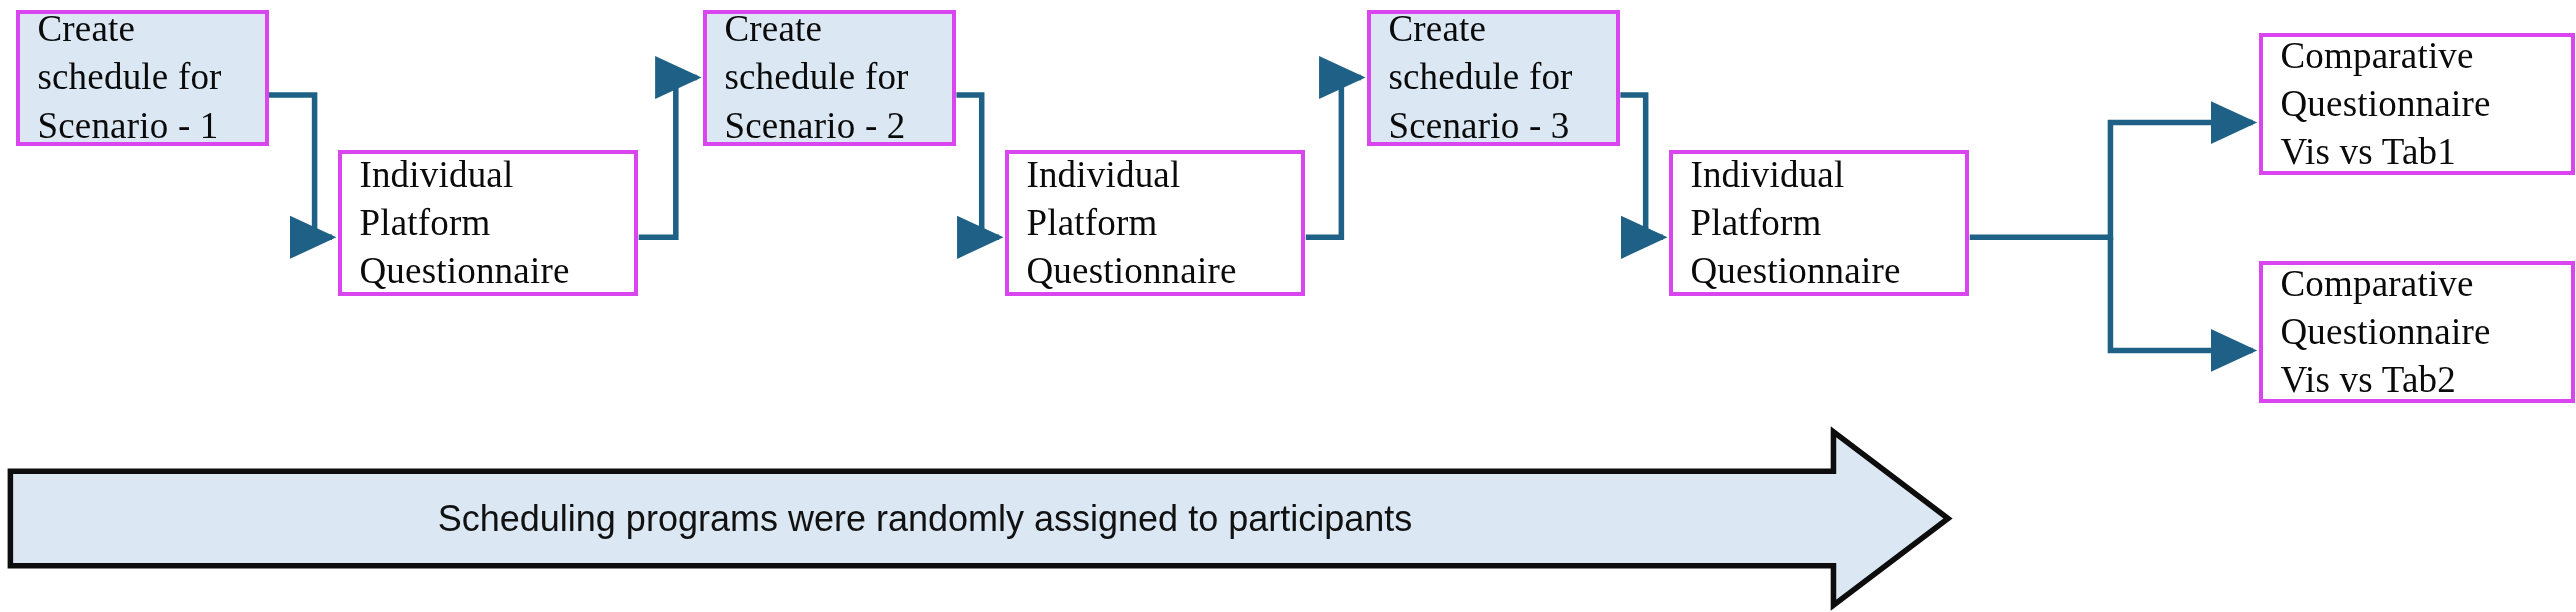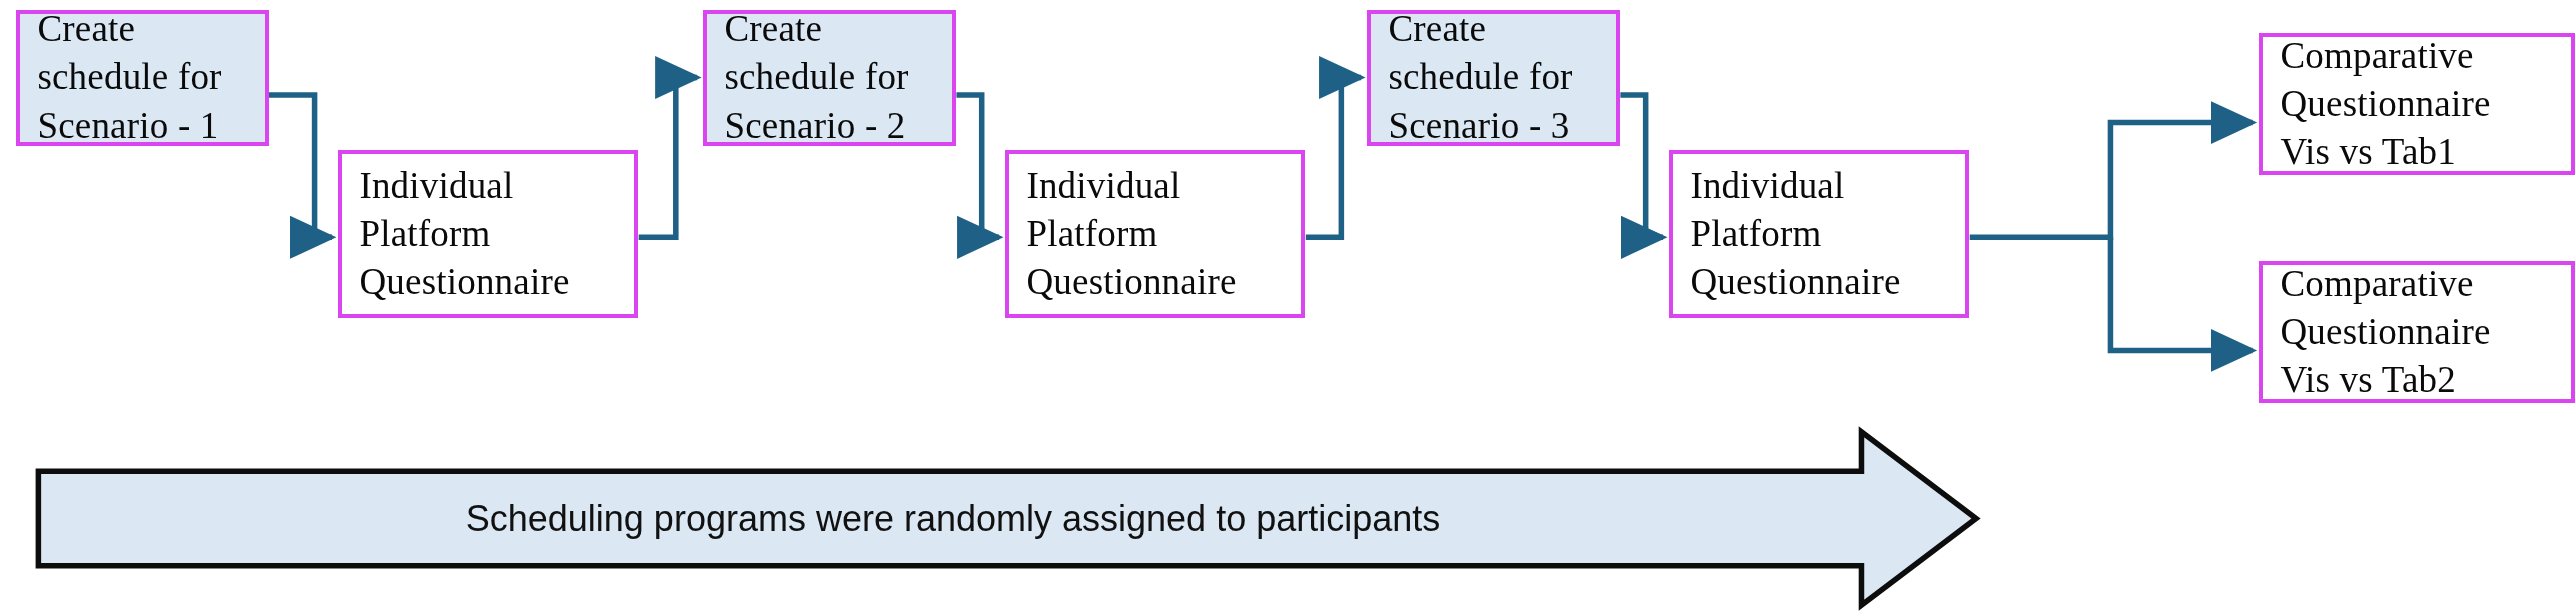--- a/index.html
+++ b/index.html
@@ -24,35 +24,35 @@
     padding-left:17.4px;
     padding-right:8px;
     font-size:37px;
     line-height:1.30;
     color:#0a0a0a;
     white-space:pre-line;
     letter-spacing:0.2px;
   }
   .node.blue{background:#dbe8f4;}
   .node.scenario{ width:253px; height:136px; top:9.5px; }
-  .node.ipq{ width:300px; height:168px; top:150px; }
+  .node.ipq{ width:300px; height:146px; top:150px; }
   .node.comp{ width:316px; height:142px; }
 
   svg#wires{
     position:absolute;
     left:0; top:0;
     width:2576px;
     height:613px;
     pointer-events:none;
   }
 
   
   #banner{
     position:absolute;
-    left:36px;
+    left:8px;
     top:468px;
     width:1944px;
     height:101px;
   }
   #banner svg{display:block;width:100%;height:100%;overflow:visible;}
   #banner .label{
     position:absolute;
     left:0; top:0;
     width:1834px;
     height:101px;

